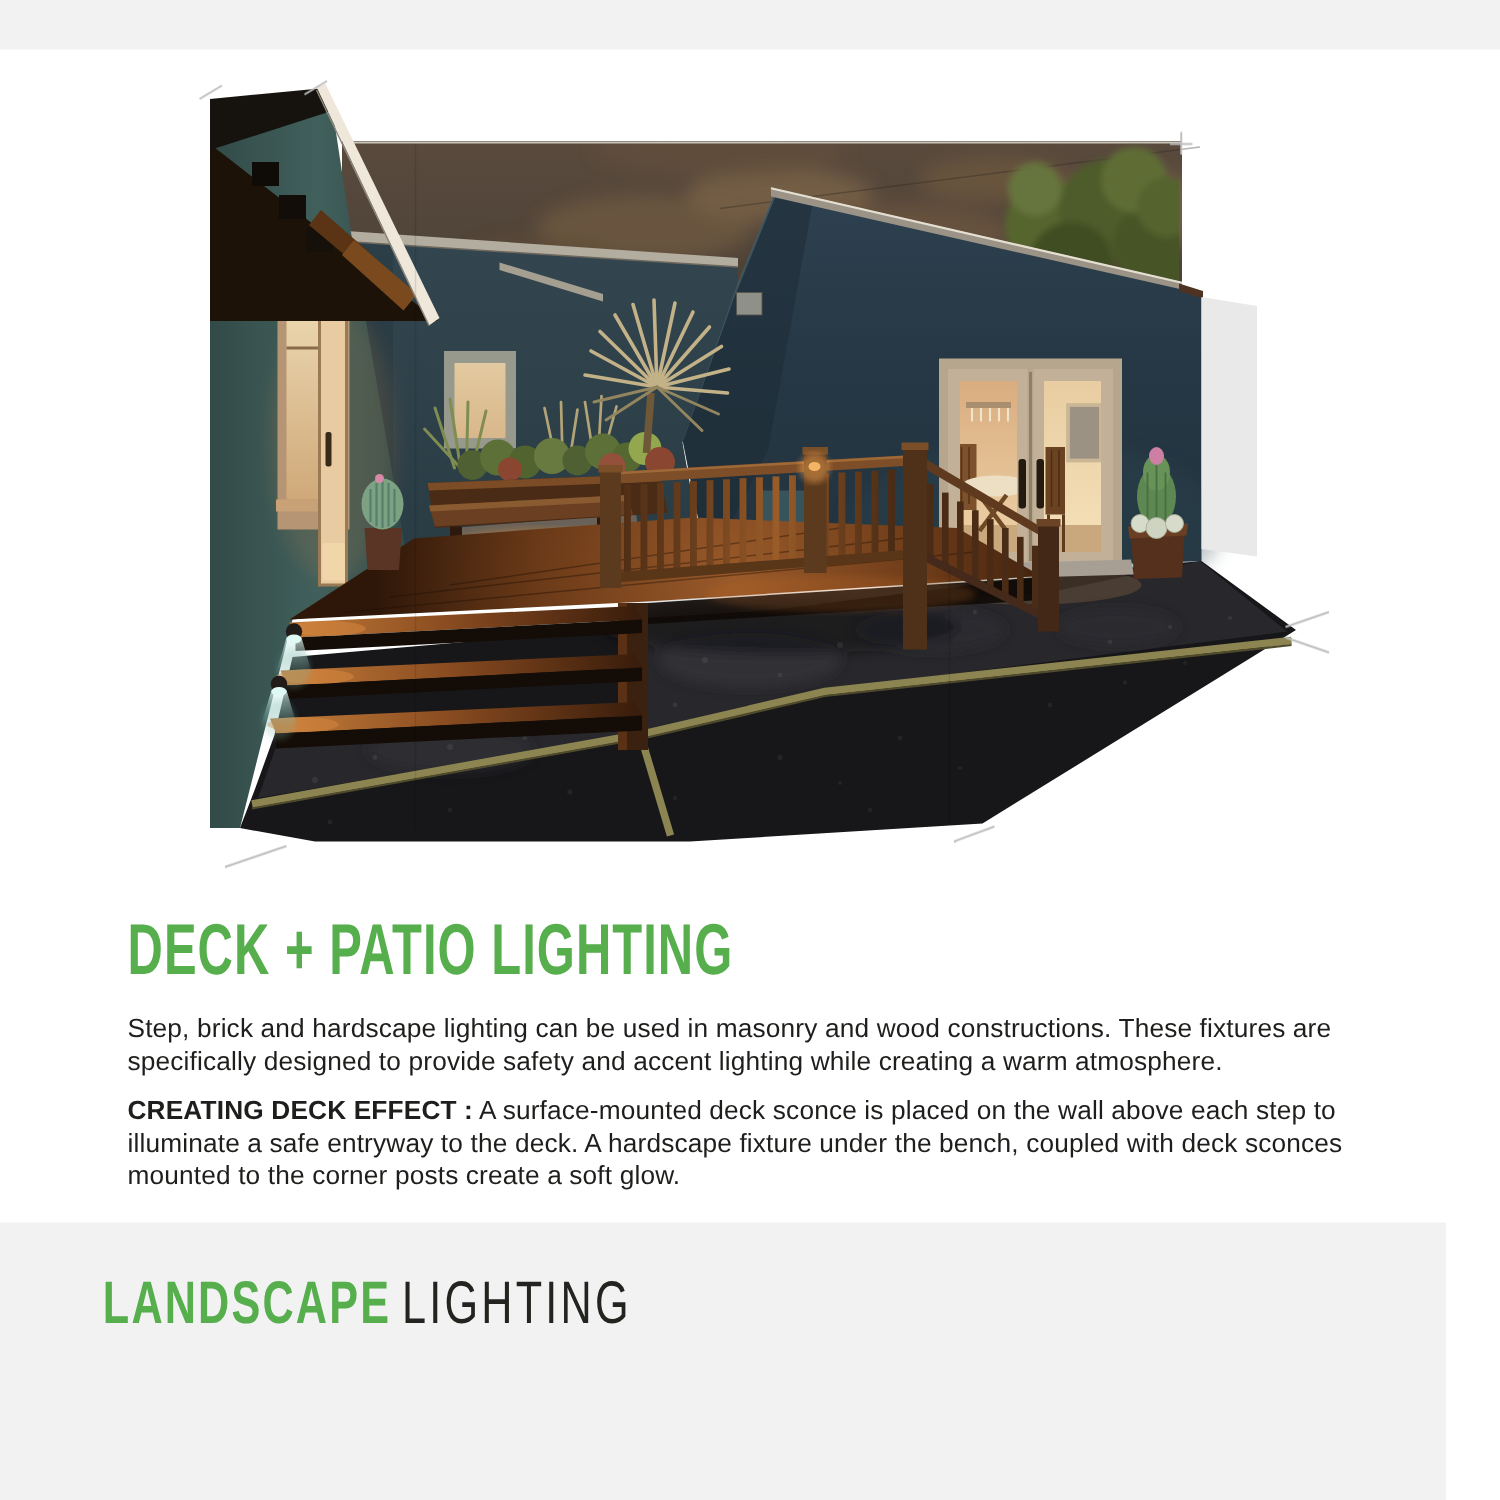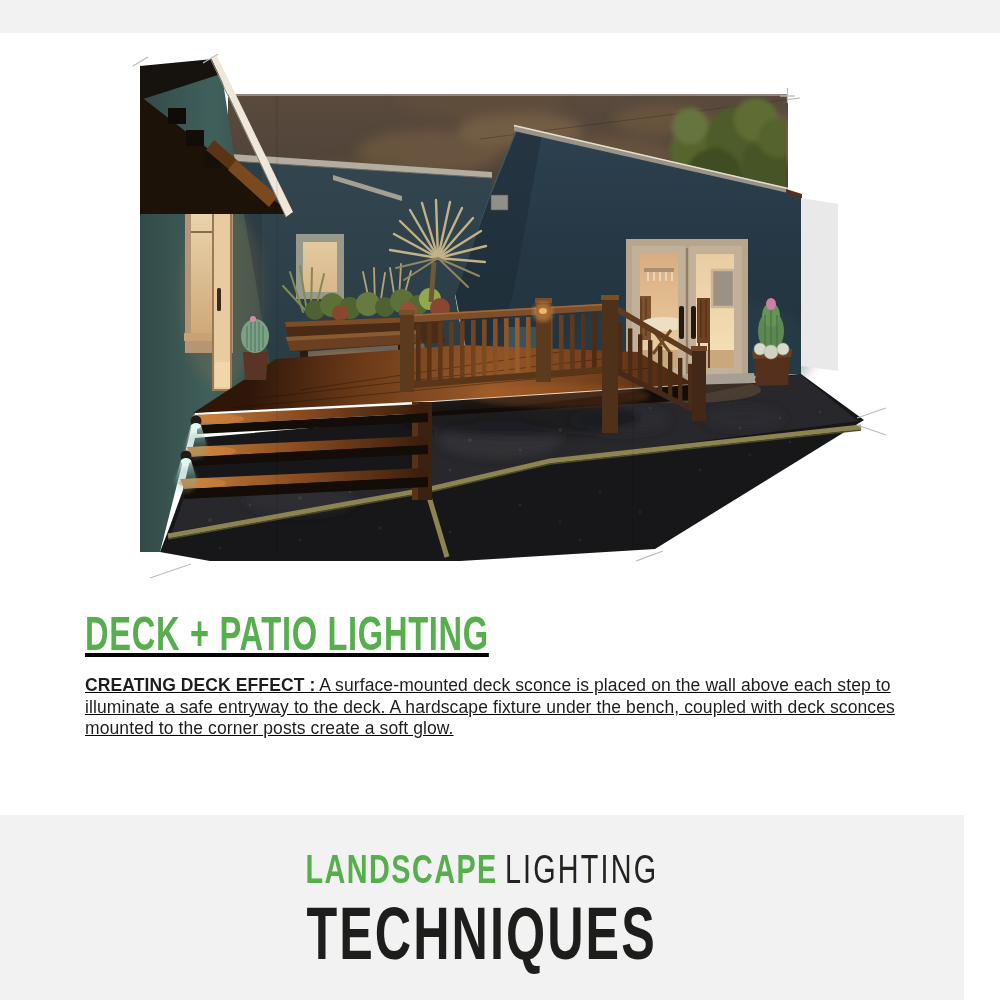--- a/index.html
+++ b/index.html
@@ -6,29 +6,29 @@
     --green:#56ae4d;
     --ink:#1e1e1c;
     --band:#f2f2f2;
   }
   *{margin:0;padding:0;box-sizing:border-box;}
   html,body{width:1000px;height:1000px;background:#ffffff;overflow:hidden;
     font-family:"Liberation Sans",sans-serif;}
   .page{position:relative;width:1000px;height:1000px;background:#fff;}
   .top-strip{position:absolute;top:0;left:0;width:1000px;height:33px;background:var(--band);}
   .artwork{position:absolute;top:0;left:0;width:1000px;height:1000px;pointer-events:none;}
-  .caption{position:absolute;left:85px;top:610px;width:845px;text-decoration:underline;}
+  .caption{position:absolute;left:85px;top:610px;width:845px;}
   .caption h1{
     font-size:48px;font-weight:700;line-height:1;color:var(--green);
     letter-spacing:1px;white-space:nowrap;margin:0 0 17px 0;
     transform:scaleX(.68);transform-origin:left center;
   }
   .caption p{font-size:17.5px;line-height:21.5px;color:var(--ink);letter-spacing:.1px;margin:0 0 12px 0;}
   .caption p strong{font-weight:700;}
-  .footer{position:absolute;left:0;top:815px;width:964px;height:185px;background:var(--band);text-align:center;}
+  .footer{position:absolute;left:0;top:815px;width:964px;height:185px;background:var(--band);}
   .brand-line{margin-top:34px;font-size:40px;line-height:1;white-space:nowrap;}
   .brand-line .inner{display:inline-block;transform:scaleX(.72);}
   .brand-green{color:var(--green);font-weight:700;letter-spacing:2px;}
   .brand-dark{color:#23241f;font-weight:500;letter-spacing:3px;margin-left:10px;}
   .brand-title{margin-top:8px;font-size:74px;line-height:1;color:#1d1d1b;font-weight:700;white-space:nowrap;}
   .brand-title .inner{display:inline-block;transform:scaleX(.68);letter-spacing:3px;}
 </style>
 </head>
 <body>
 
@@ -465,27 +465,25 @@
       <line x1="857" y1="418" x2="886" y2="408"></line>
       <line x1="857" y1="425" x2="886" y2="435"></line>
       <line x1="636" y1="561" x2="663" y2="551"></line>
       <line x1="150" y1="578" x2="191" y2="564"></line>
     </g>
   </svg>
   </div>
 
   <section class="caption">
     <h1>DECK + PATIO LIGHTING</h1>
+    <p>Step, brick and hardscape lighting can be used in masonry and wood constructions. These fixtures are specifically designed to provide safety and accent lighting while creating a warm atmosphere.</p>
     <p><strong>CREATING DECK EFFECT :</strong> <span>A surface-mounted deck sconce is placed on the wall above each step to illuminate a safe entryway to the deck. A hardscape fixture under the bench, coupled with deck sconces mounted to the corner posts create a soft glow.</span></p>
   </section>
 
   <footer class="footer">
     <div class="brand-line">
       <span class="inner">
         <span class="brand-green">LANDSCAPE</span><span class="brand-dark">LIGHTING</span>
       </span>
     </div>
-    <div class="brand-title">
-      <span class="inner">TECHNIQUES</span>
-    </div>
   </footer>
 
 </div>
 
 </body></html>

